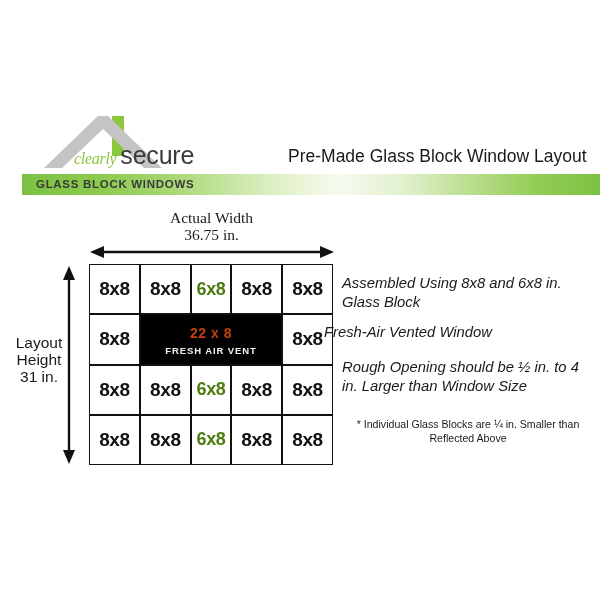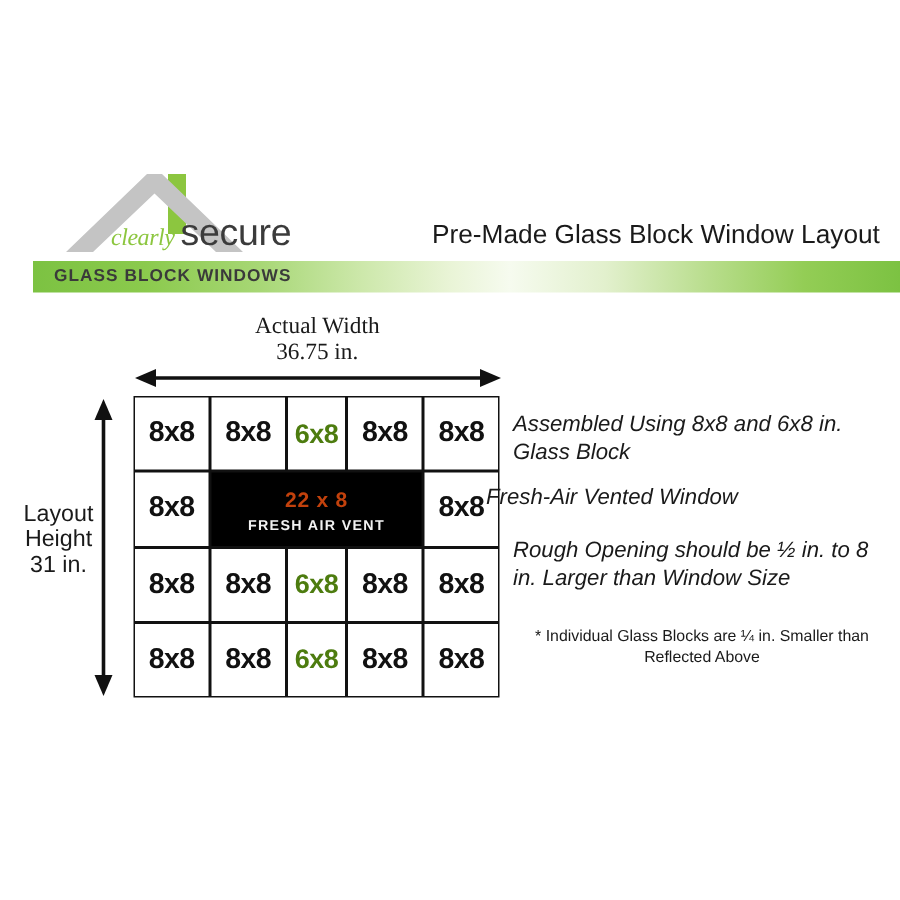--- a/index.html
+++ b/index.html
@@ -273,14 +273,14 @@
 
   <div class="cell">8x8</div>
   <div class="cell">8x8</div>
   <div class="cell small">6x8</div>
   <div class="cell">8x8</div>
   <div class="cell">8x8</div>
 </div>
 
 <div class="note" id="note-assembled">Assembled Using 8x8 and 6x8 in. Glass Block</div>
 <div class="note" id="note-vented">Fresh-Air Vented Window</div>
-<div class="note" id="note-rough">Rough Opening should be ½ in. to 8 in. Larger than Window Size</div>
+<div class="note" id="note-rough">Rough Opening should be ½ in. to 4 in. Larger than Window Size</div>
 <div id="note-footnote">* Individual Glass Blocks are ¼ in. Smaller than Reflected Above</div>
 
 </body></html>

